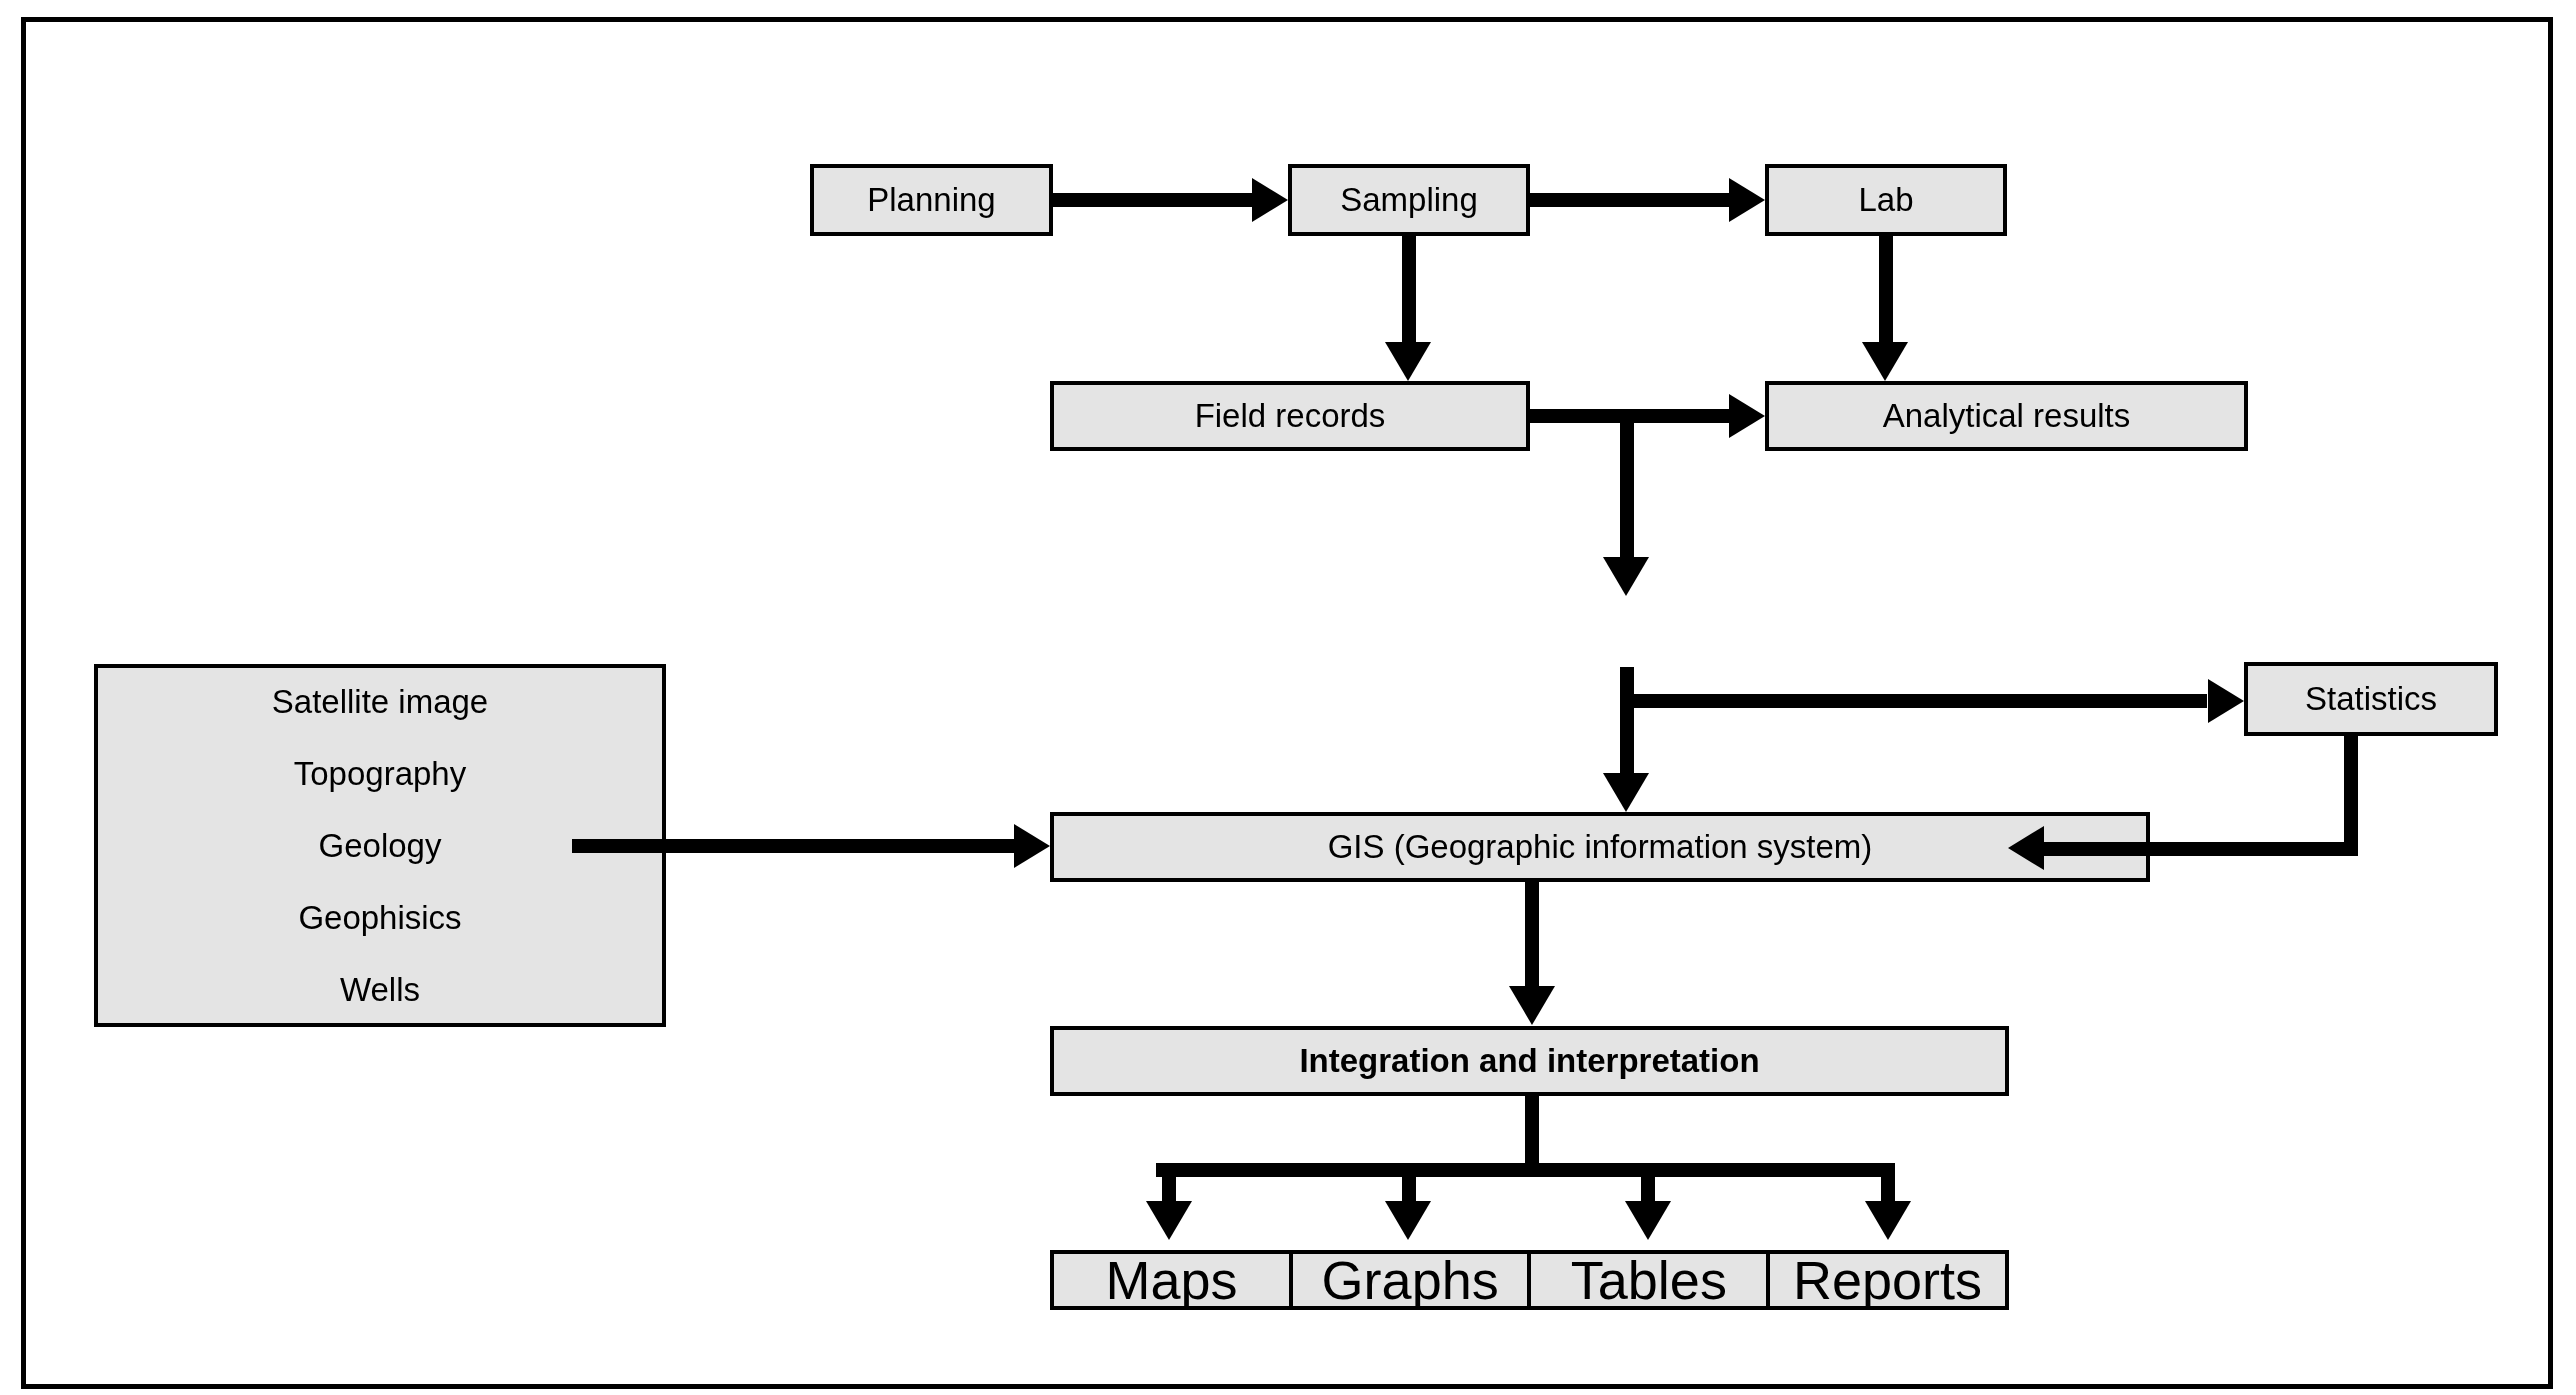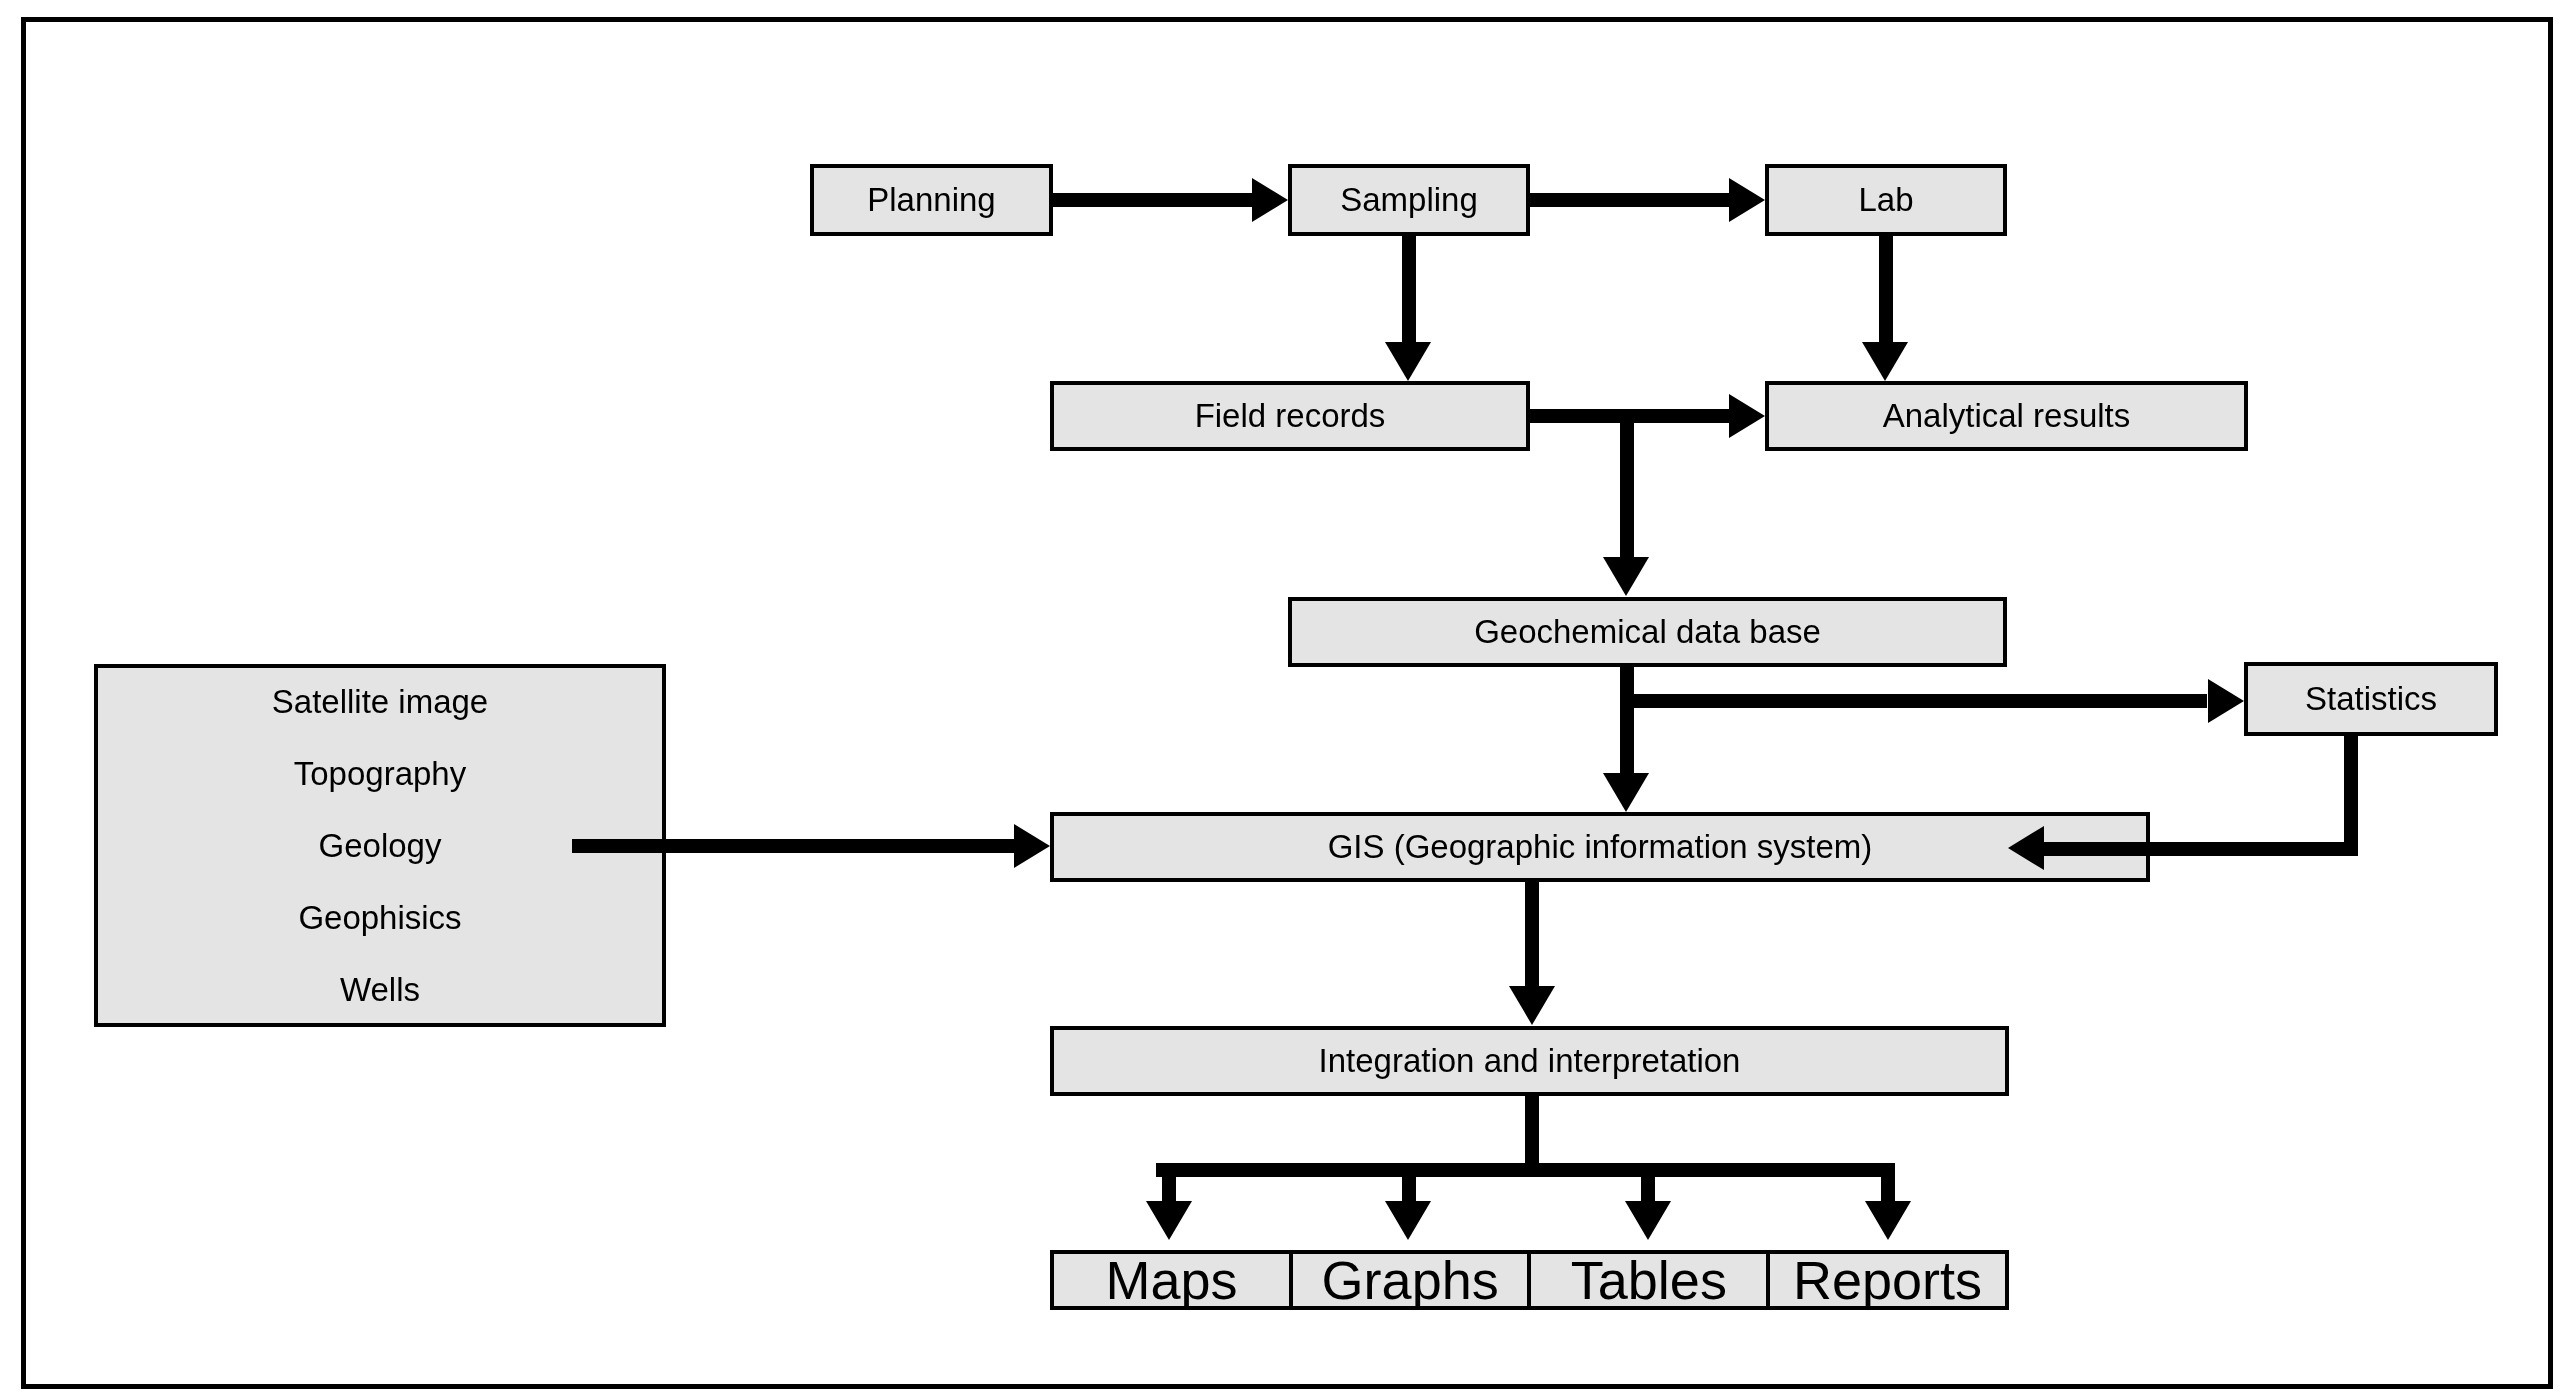--- a/index.html
+++ b/index.html
@@ -58,33 +58,32 @@
 <div class="stage">
   <div class="frame"></div>
 
   <div class="node" style="left:810px;top:164px;width:243px;height:72px;">Planning</div>
   <div class="node" style="left:1288px;top:164px;width:242px;height:72px;">Sampling</div>
   <div class="node" style="left:1765px;top:164px;width:242px;height:72px;">Lab</div>
 
   <div class="node" style="left:1050px;top:381px;width:480px;height:70px;">Field records</div>
   <div class="node" style="left:1765px;top:381px;width:483px;height:70px;">Analytical results</div>
 
-  <div class="node" style="left:1288px;top:597px;width:719px;height:70px;">Geochemical data base</div>
   <div class="node" style="left:2244px;top:662px;width:254px;height:74px;">Statistics</div>
 
   <div class="node multiline" style="left:94px;top:664px;width:572px;height:363px;">
     <span class="ln">Satellite image</span>
     <span class="ln">Topography</span>
     <span class="ln">Geology</span>
     <span class="ln">Geophisics</span>
     <span class="ln">Wells</span>
   </div>
 
   <div class="node" style="left:1050px;top:812px;width:1100px;height:70px;">GIS (Geographic information system)</div>
-  <div class="node" style="left:1050px;top:1026px;width:959px;height:70px;">Integration and interpretation</div>
+  <div class="node" style="left:1050px;top:1026px;width:959px;height:70px;font-weight:bold;">Integration and interpretation</div>
 
   <div class="outputs-row">
     <div class="cell">Maps</div>
     <div class="cell">Graphs</div>
     <div class="cell">Tables</div>
     <div class="cell">Reports</div>
   </div>
 
   <div>
     <div class="shaft" style="left:1053px;top:193px;width:203px;height:13.7px;"></div>

